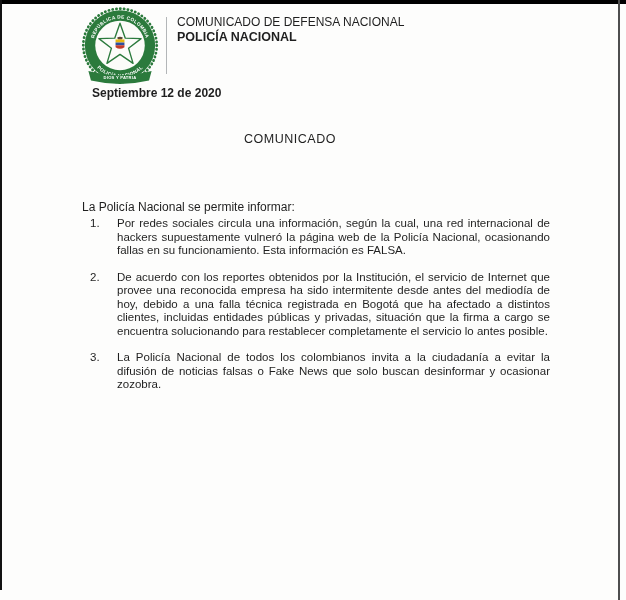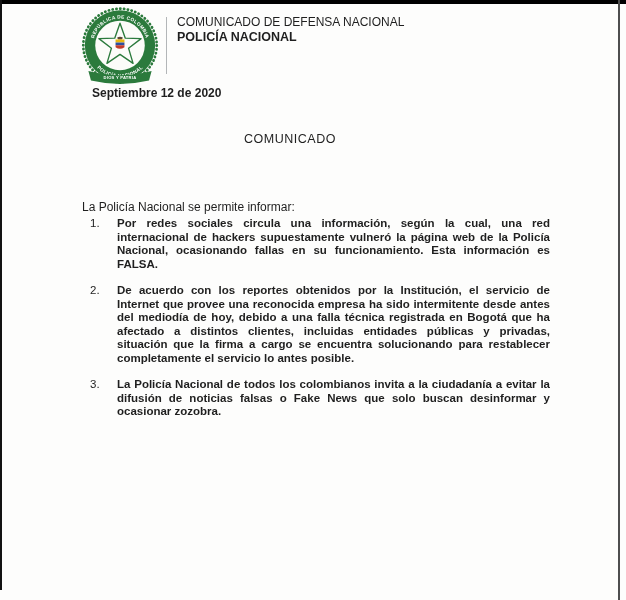--- a/index.html
+++ b/index.html
@@ -18,21 +18,21 @@
   .head-text .l2{font-weight:bold;font-size:12.5px;}
 
   .date{position:absolute;left:92px;top:86px;font-size:12px;font-weight:bold;}
   .title{position:absolute;left:0;top:132px;width:580px;text-align:center;
          font-weight:normal;font-size:12.5px;letter-spacing:.5px;}
   .intro{position:absolute;left:82px;top:176px;font-size:12px;margin-top:24px;}
 
   .items{position:absolute;left:90px;top:217px;width:460px;}
   .item{display:flex;margin-bottom:13px;}
   .item .num{flex:none;width:27px;font-size:11.5px;line-height:13.5px;}
-  .item .txt{width:433px;font-size:11.5px;line-height:13.5px;text-align:justify;font-weight:bold;}
+  .item .txt{width:433px;font-size:11.5px;line-height:13.5px;text-align:justify;}
 </style>
 </head>
 <body>
 
 <div class="page">
   <div class="top-bar"></div>
   <div class="left-line"></div>
   <div class="right-line"></div>
 
   <svg class="seal" viewBox="0 0 100 96" xmlns="http://www.w3.org/2000/svg" aria-hidden="true">

